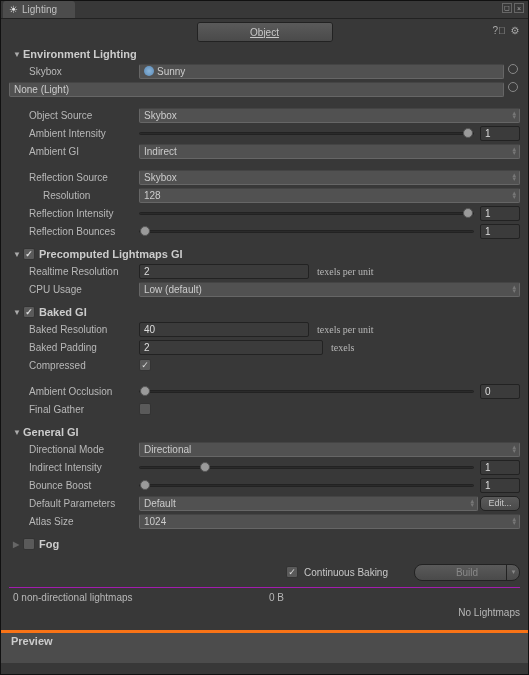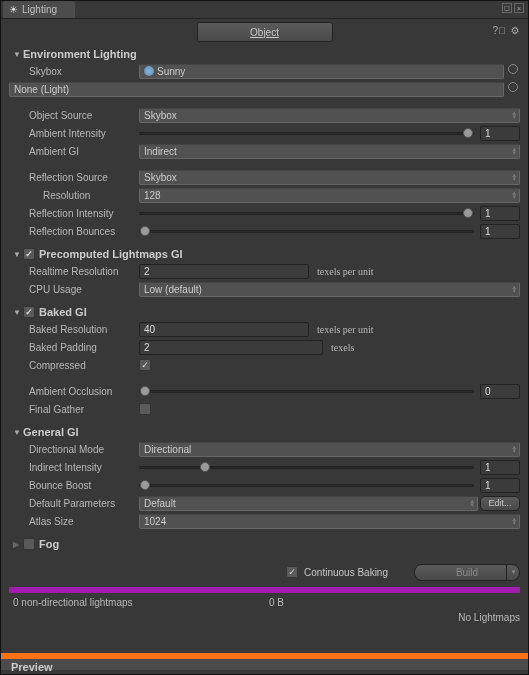--- a/index.html
+++ b/index.html
@@ -34,25 +34,25 @@
   .slider{flex:1;height:15px;display:flex;align-items:center;margin-right:6px;position:relative;}
   .track{flex:1;height:3px;background:#2a2a2a;border-radius:2px;position:relative;border:1px solid #222;}
   .thumb{width:10px;height:10px;background:#9a9a9a;border-radius:50%;position:absolute;top:-5px;border:1px solid #555;}
   .chk{width:12px;height:12px;background:#5a5a5a;border:1px solid #333;border-radius:2px;display:flex;align-items:center;justify-content:center;font-size:9px;color:#ddd;}
   .unit{margin-left:8px;font-size:10px;color:#b8b8b8;font-family:Liberation Serif, serif;}
   .sep{height:8px;}
   .sep4{height:4px;}
   .cbake{display:flex;justify-content:flex-end;align-items:center;gap:6px;height:22px;font-size:10px;color:#c8c8c8;}
   .buildbtn{width:106px;height:17px;background:linear-gradient(#5a5a5a,#4a4a4a);border:1px solid #222;border-radius:8px;font-size:10px;color:#888;display:flex;align-items:center;justify-content:center;position:relative;}
   .buildbtn .barr{position:absolute;right:-1px;top:-1px;width:14px;height:17px;border-left:1px solid #222;display:flex;align-items:center;justify-content:center;font-size:7px;color:#888;border-top-right-radius:3px;border-bottom-right-radius:3px;}
-  .status{border-top:6px solid #a21caf;margin-top:4px;padding-top:4px;font-size:10px;color:#b8b8b8;display:flex;}
+  .status{border-top:1px solid #a21caf;margin-top:4px;padding-top:4px;font-size:10px;color:#b8b8b8;display:flex;}
   .status .c1{width:260px;padding-left:4px;}
   .status .c2{}
   .status2{font-size:10px;color:#b8b8b8;padding-left:264px;margin-top:4px;text-align:right;}
-  .preview{position:absolute;left:0;right:0;bottom:4px;height:17px;background:#4c4c4c;border-top:6px solid #f97316;font-size:11px;font-weight:bold;color:#ccc;padding:2px 10px;}
+  .preview{position:absolute;left:0;right:0;bottom:11px;height:33px;background:#4c4c4c;border-top:3px solid #f97316;font-size:11px;font-weight:bold;color:#ccc;padding:2px 10px;}
   .ddwrap{flex:1;display:flex;}
   .editbtn{width:40px;height:15px;margin-left:2px;background:linear-gradient(#5a5a5a,#4a4a4a);border:1px solid #222;border-radius:5px;font-size:9px;color:#c8c8c8;display:flex;align-items:center;justify-content:center;}
   .sunicon{width:10px;height:10px;background:radial-gradient(#8ab4d8,#5a8ab8);border-radius:50%;margin-right:3px;flex-shrink:0;}
 </style>
 </head>
 <body>
 
 <div class="outer">
   <div class="topbar">
     <div class="tab">

